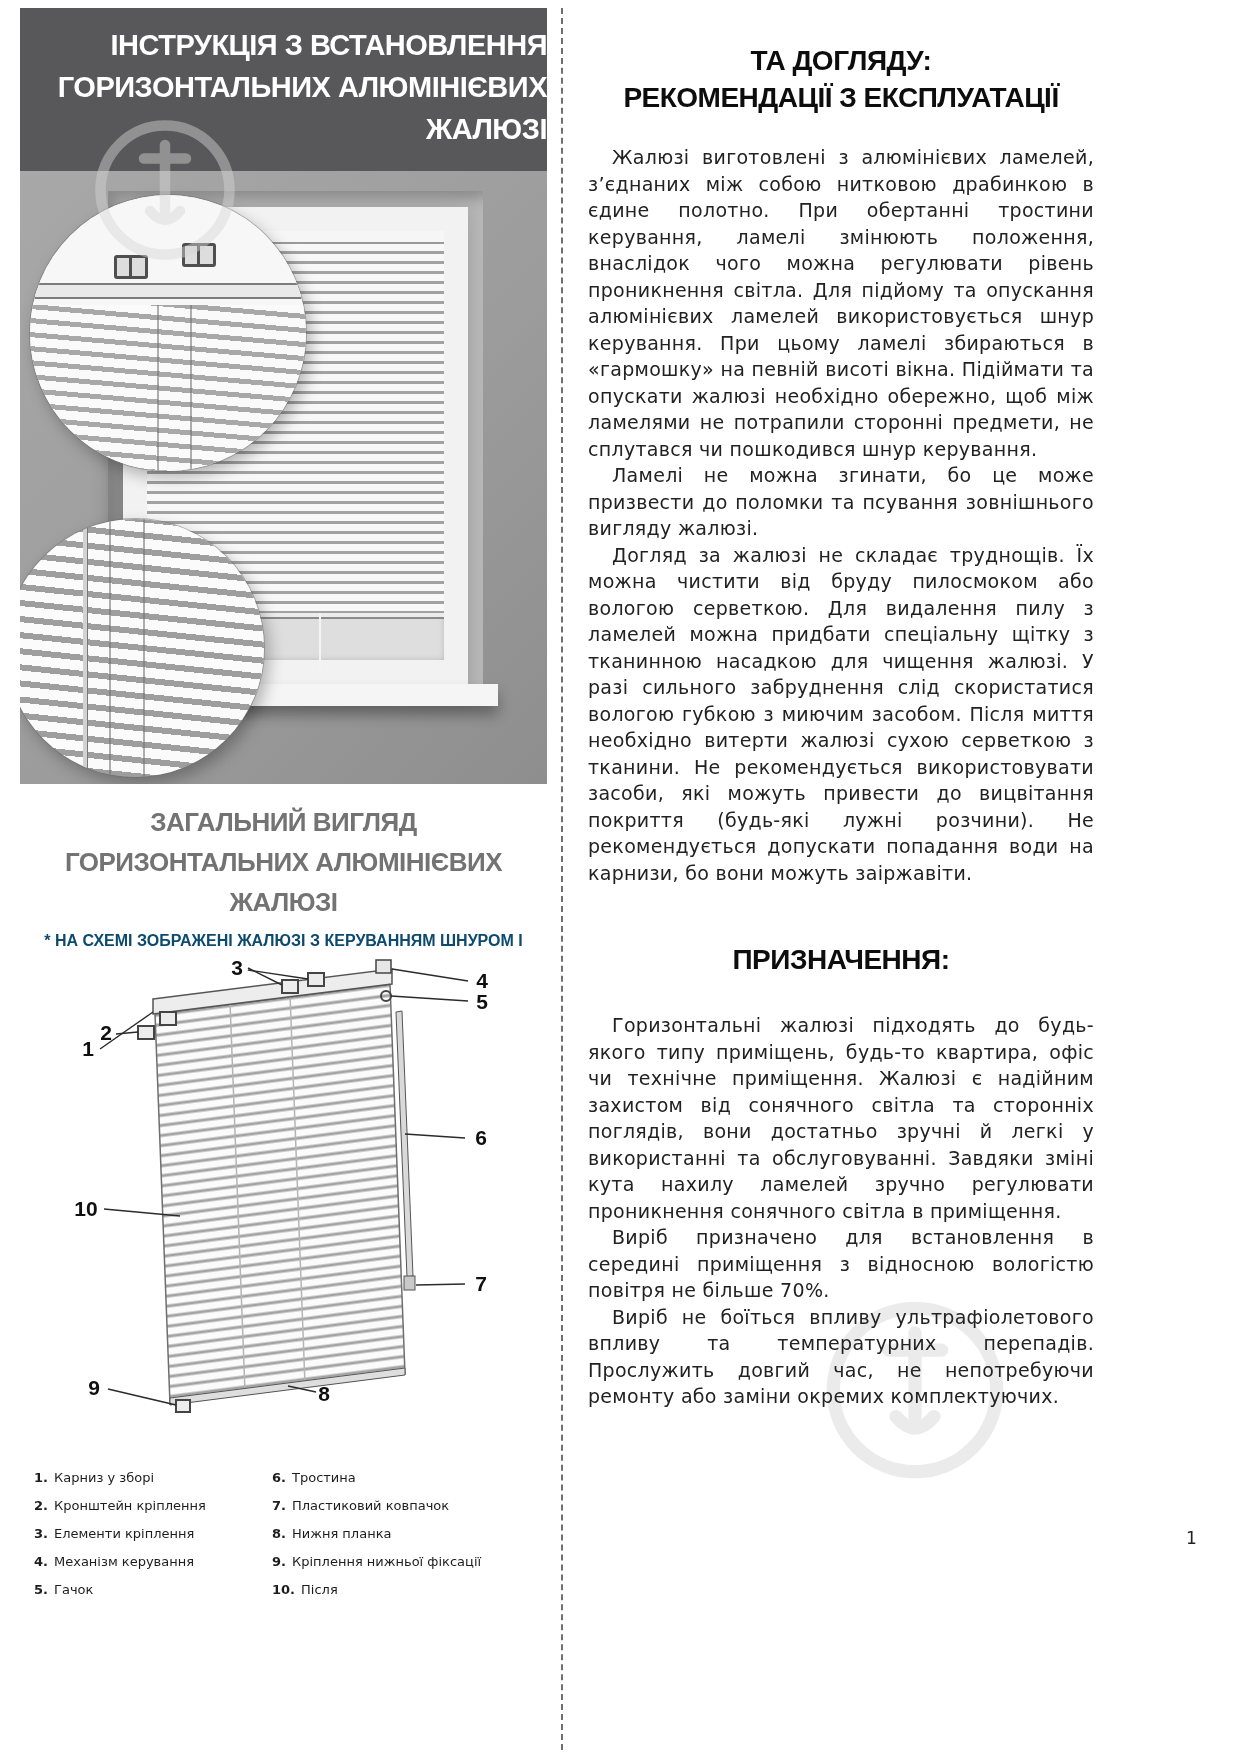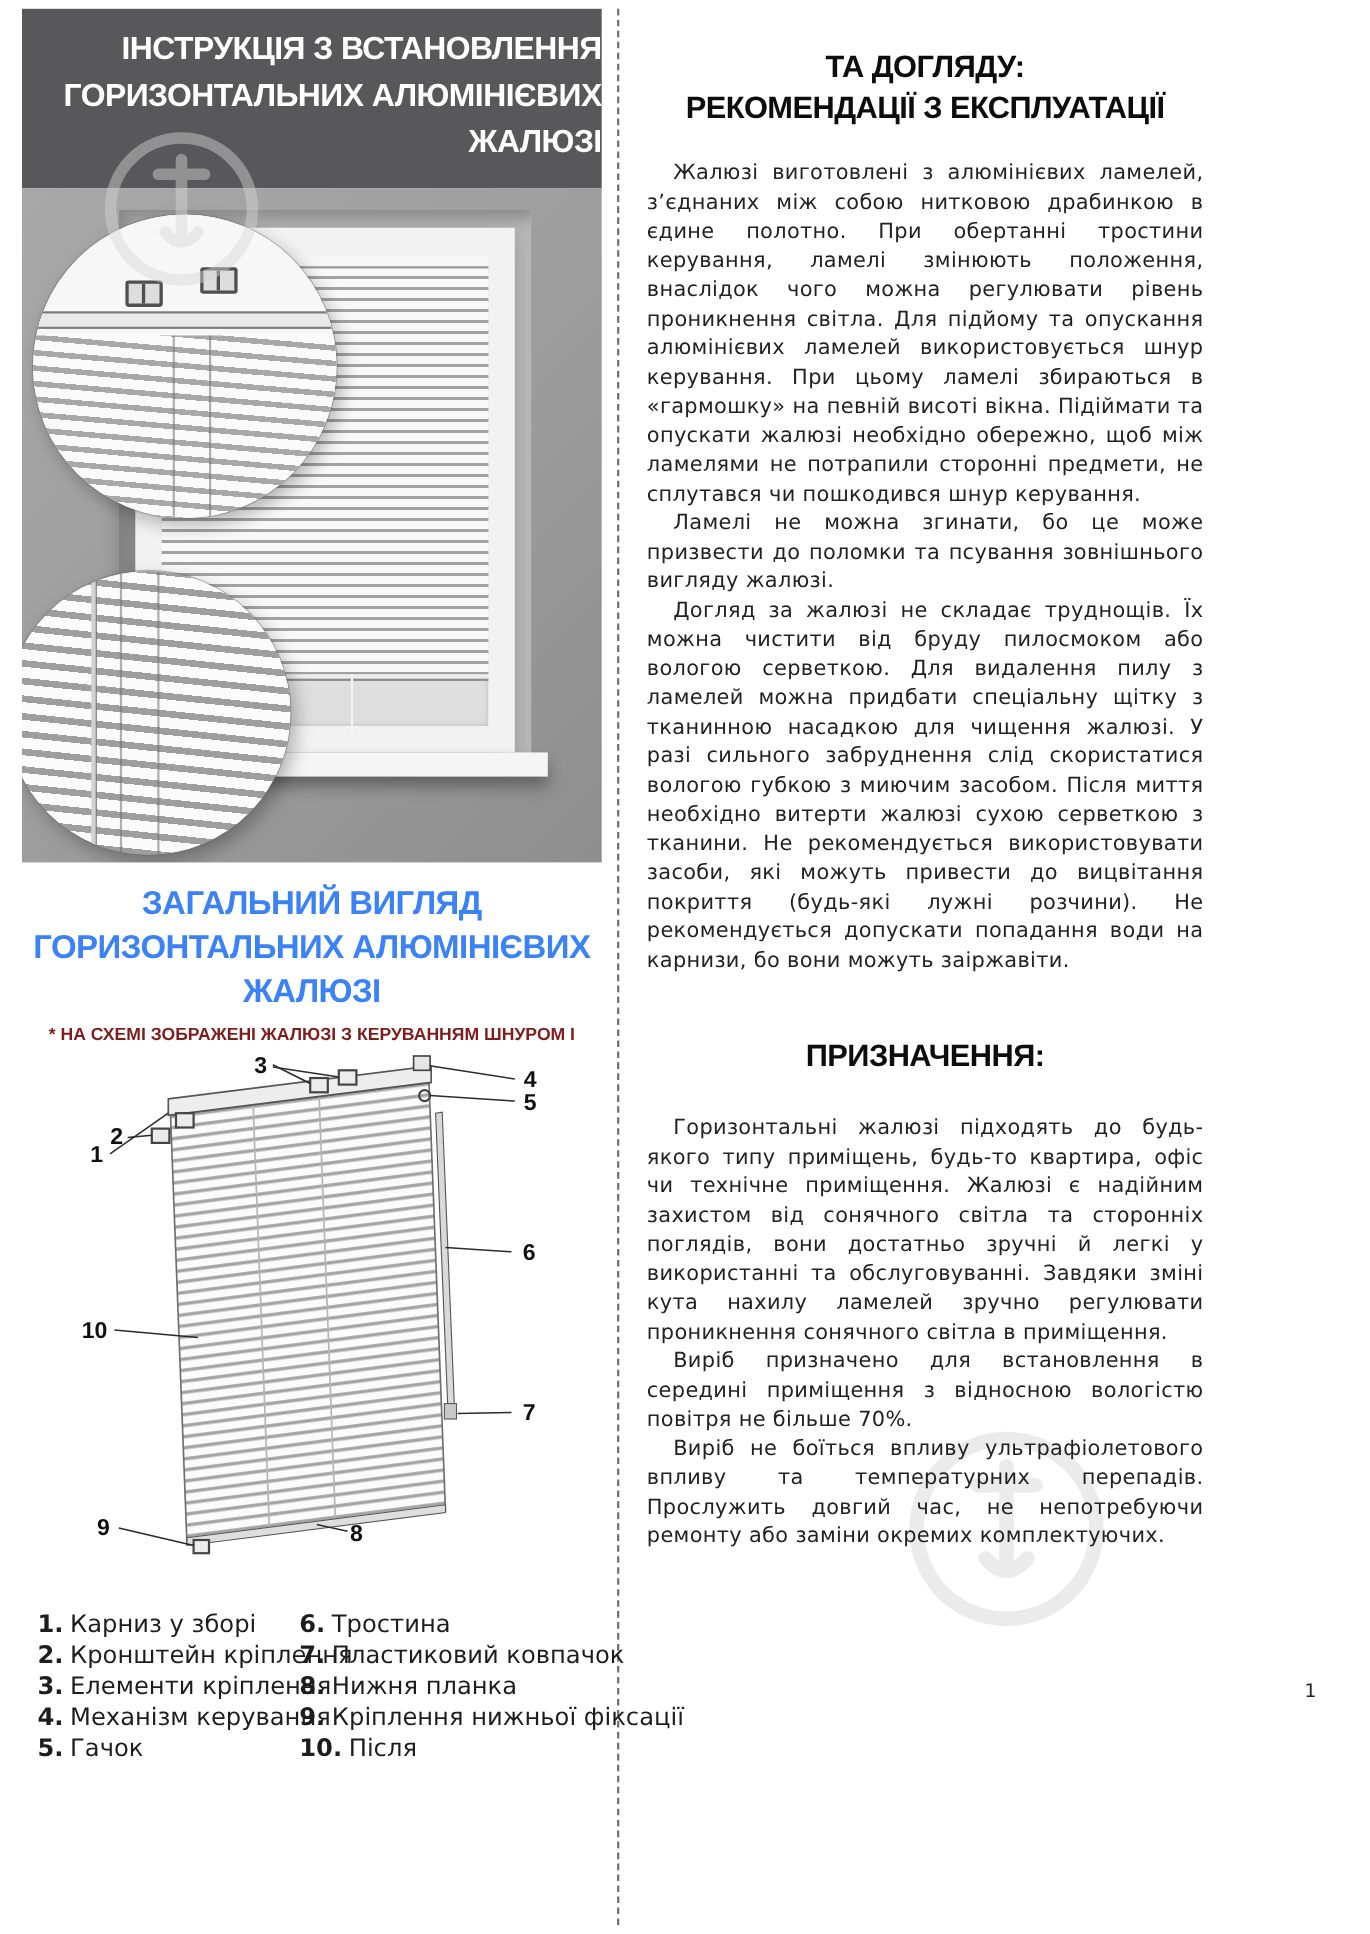--- a/index.html
+++ b/index.html
@@ -94,37 +94,37 @@
     left:-14px; top:348px; width:258px; height:258px;
     background:repeating-linear-gradient(186deg,#fbfbfb 0px,#fbfbfb 10px,#9e9e9e 10px,#9e9e9e 16px);
   }
   .circle-bottom .c1 { left:40%; top:0; height:100%; }
   .circle-bottom .c2 { left:53%; top:0; height:100%; }
   .circle-bottom .wand-line { position:absolute; left:30%; top:0; height:100%; width:4px; background:#d2d2d2; box-shadow:1px 0 0 #777; }
 
   .overview-title {
     margin-top:18px; text-align:center;
     font-family:"Liberation Sans", sans-serif; font-weight:700;
-    font-size:30px; line-height:40px; color:#3b82f6; letter-spacing:-0.5px;
+    font-size:26px; line-height:40px; color:#737373; letter-spacing:-0.5px;
   }
   .overview-note {
     margin-top:8px; text-align:center;
     font-family:"Liberation Sans", sans-serif; font-weight:700;
-    font-size:16px; line-height:22px; color:#7f1d1d;
+    font-size:16px; line-height:22px; color:#0c4a6e;
   }
 
   .diagram { position:relative; width:527px; height:500px; margin-top:2px; }
   .diagram svg { width:100%; height:100%; display:block; }
   .cl { stroke:#2b2b2b; stroke-width:1.4; }
   .dnum { font-family:"Liberation Sans", sans-serif; font-weight:700; font-size:21px; fill:#101010; }
 
   .legend { display:flex; margin-top:10px; padding-left:14px; }
   .legend-col1 { width:238px; }
   .legend-col2 { flex:1; }
-  .legend-item { font-size:22px; line-height:28px; white-space:nowrap; color:#1d1d1d; }
+  .legend-item { font-size:13px; line-height:28px; white-space:nowrap; color:#1d1d1d; }
   .legend-num { font-weight:700; margin-right:6px; color:#1d1d1d; }
 
   
   .right-col { position:absolute; left:588px; top:42px; width:506px; }
   .section-title {
     text-align:center; font-family:"Liberation Sans", sans-serif; font-weight:700;
     font-size:28px; line-height:37px; color:#0d0d0d; letter-spacing:-0.5px;
   }
   .body-text { margin-top:28px; position:relative; z-index:1; }
   .body-text p {

